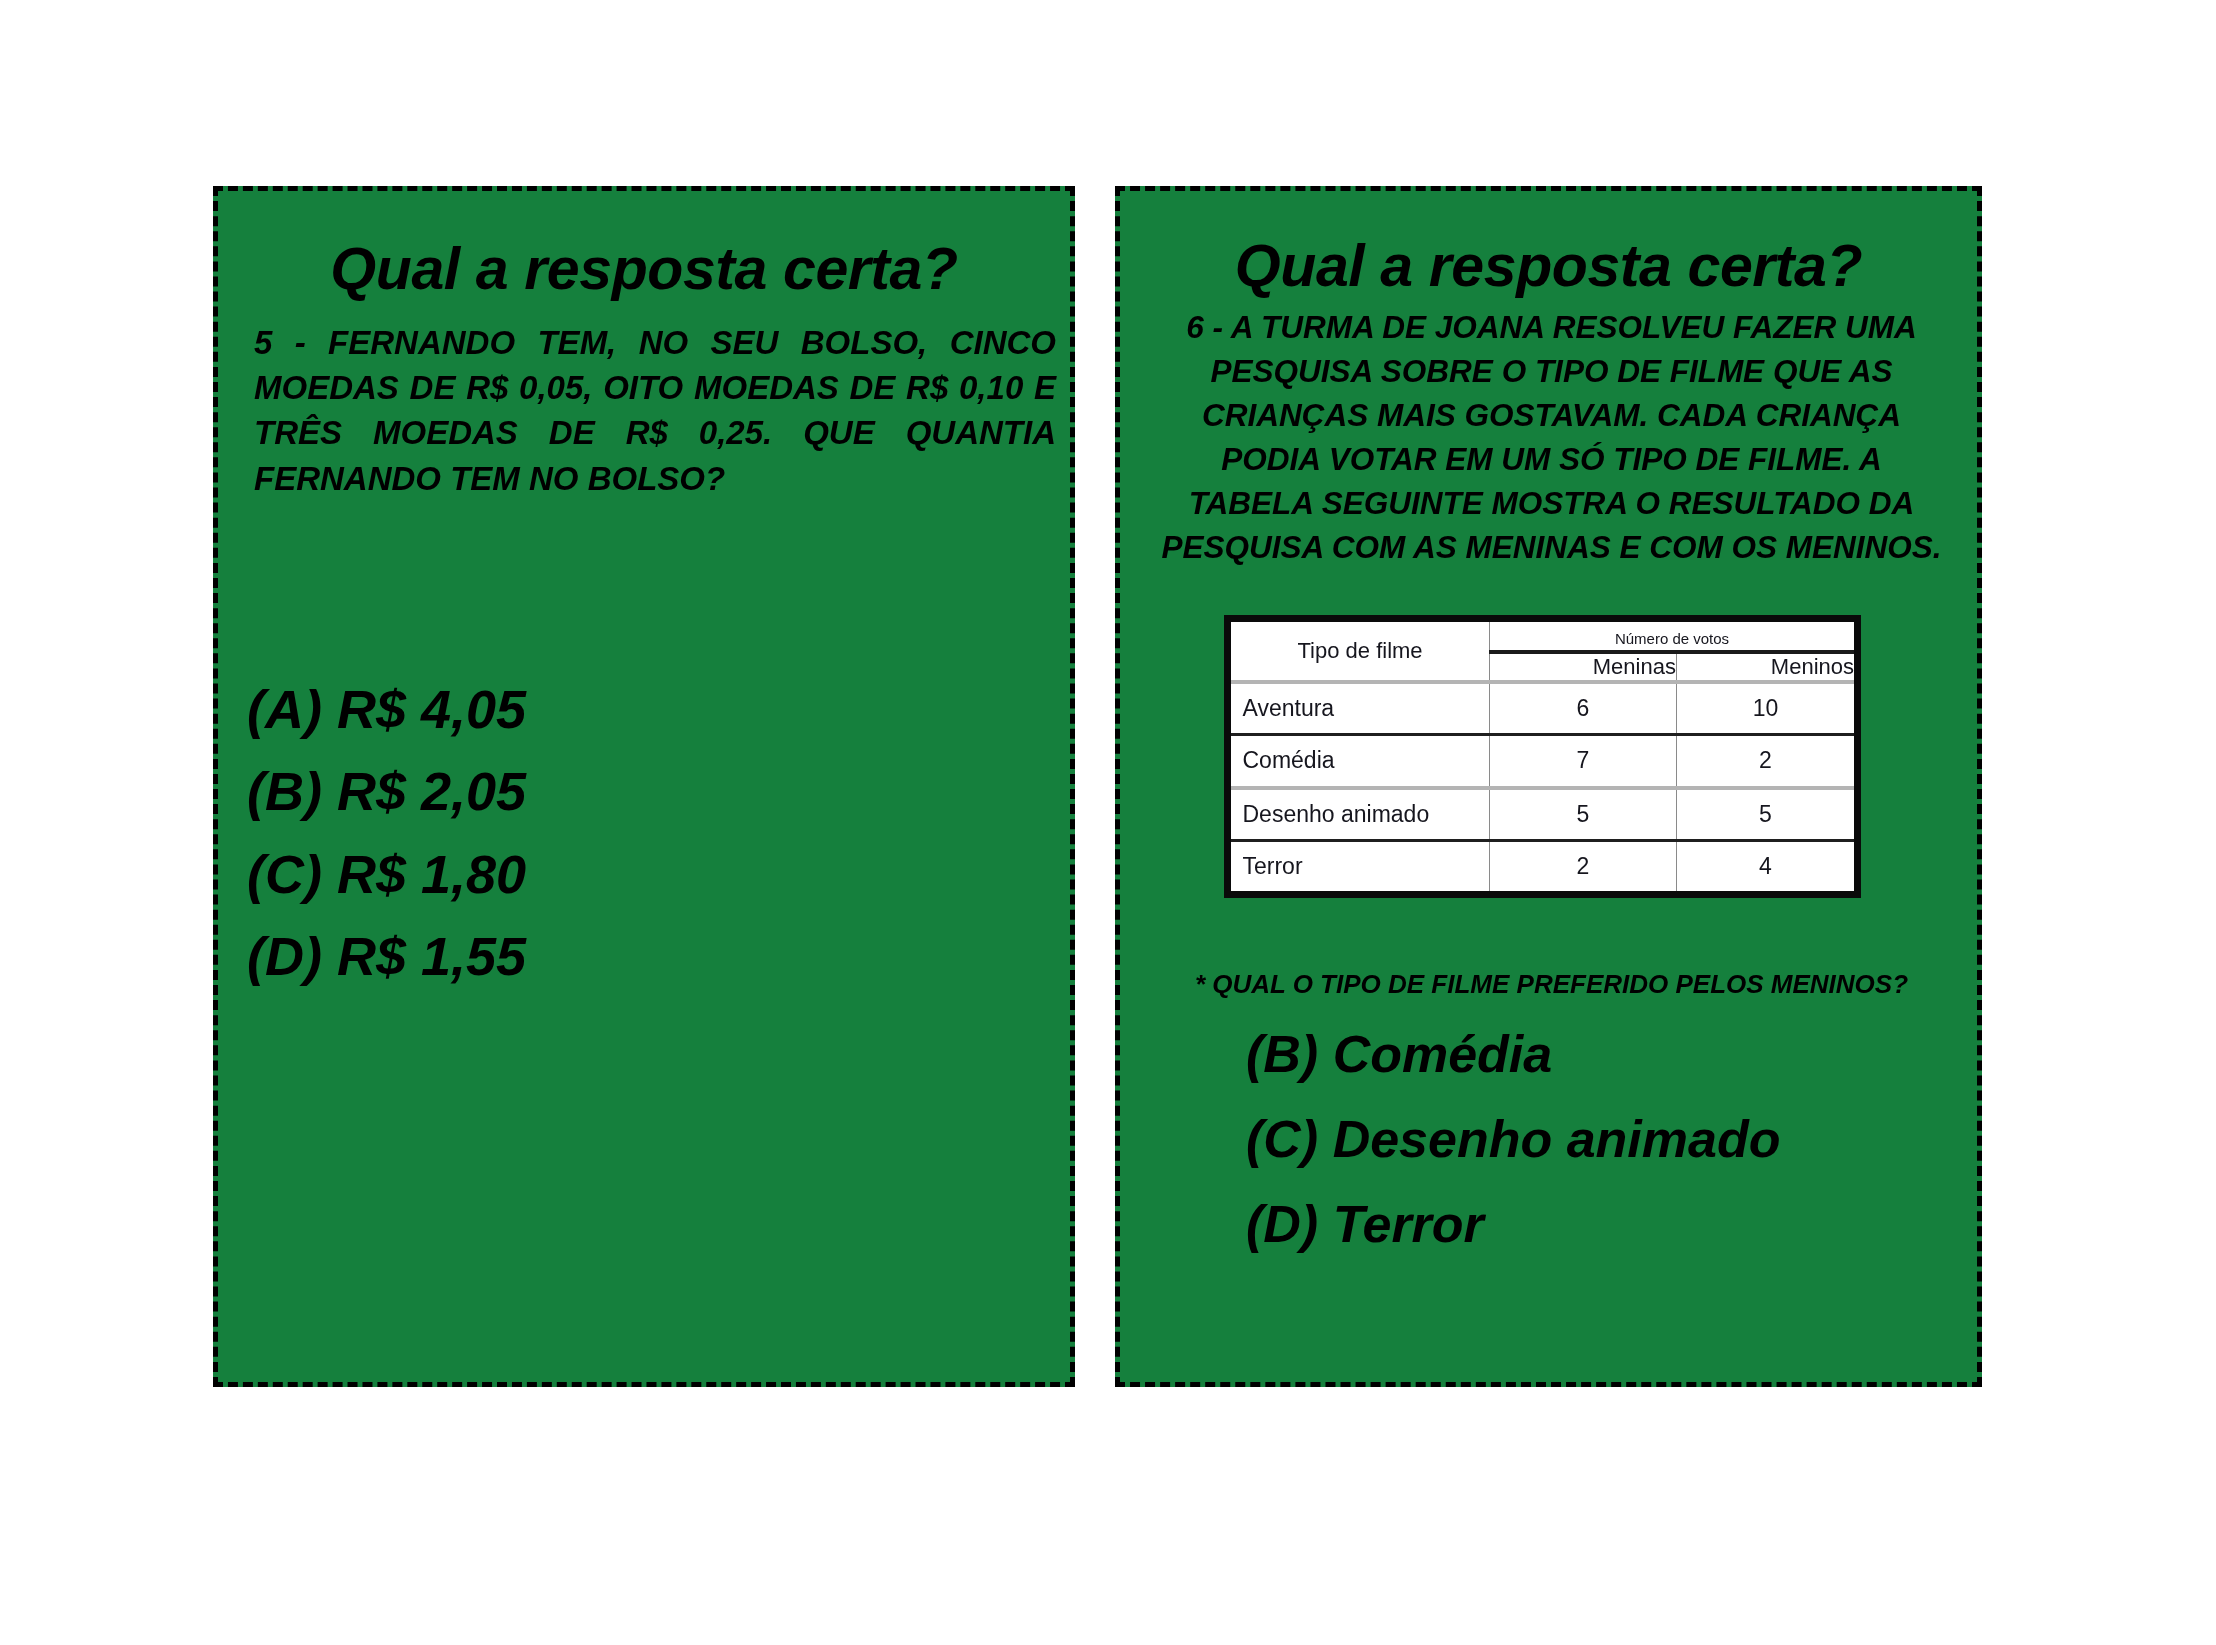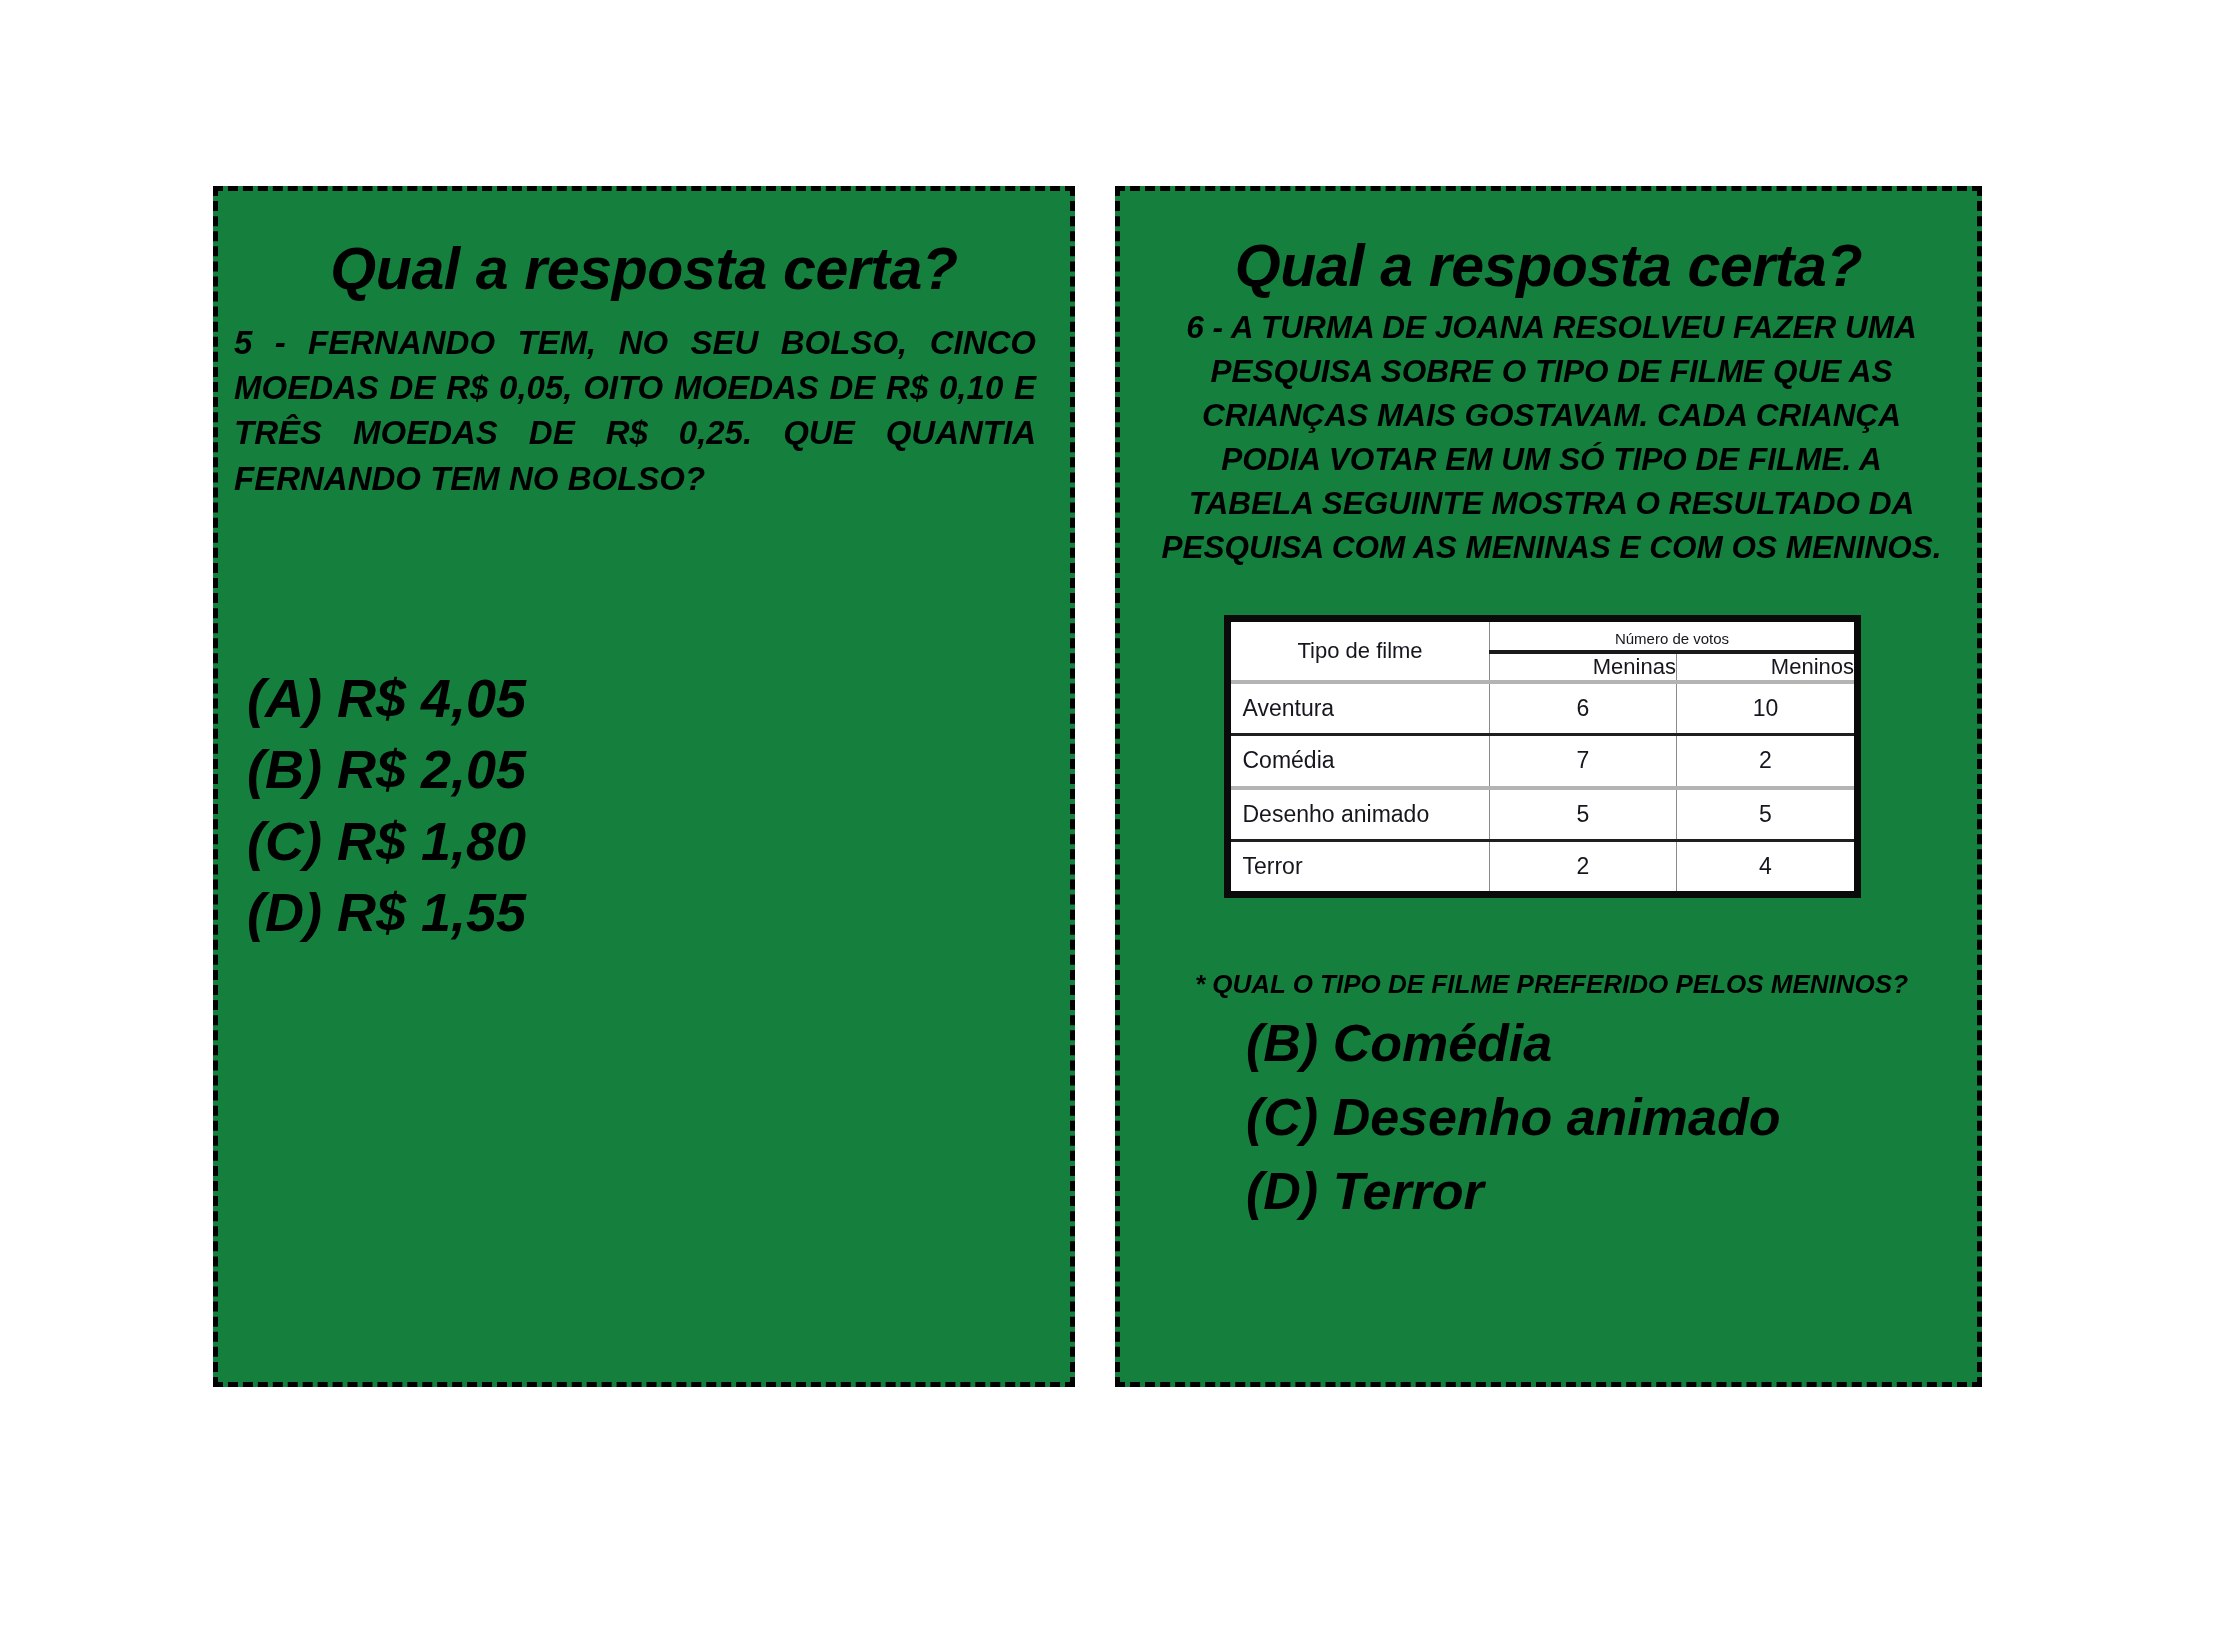--- a/index.html
+++ b/index.html
@@ -45,21 +45,21 @@
   .question-body {
     position: absolute;
     font-family: "Liberation Sans Narrow", "Liberation Sans", sans-serif;
     font-weight: bold;
     font-style: italic;
     color: #000000;
     font-size: 33px;
     line-height: 1.37;
   }
   #question-left {
-    left: 16px;
+    left: 36px;
     top: 129px;
     width: 802px;
     text-align: justify;
     text-align-last: left;
   }
   #question-right {
     left: 35px;
     top: 114px;
     width: 793px;
     text-align: center;
@@ -72,20 +72,21 @@
     position: absolute;
     list-style: none;
     margin: 0;
     padding: 0;
   }
   .option-list li {
     font-weight: bold;
     font-style: italic;
     color: #000000;
     white-space: nowrap;
+    margin-top: 11px;
   }
   #options-left {
     left: 29px;
     top: 472px;
   }
   #options-left li {
     font-family: "Liberation Sans", sans-serif;
     font-size: 54px;
     line-height: 1.32;
   }

